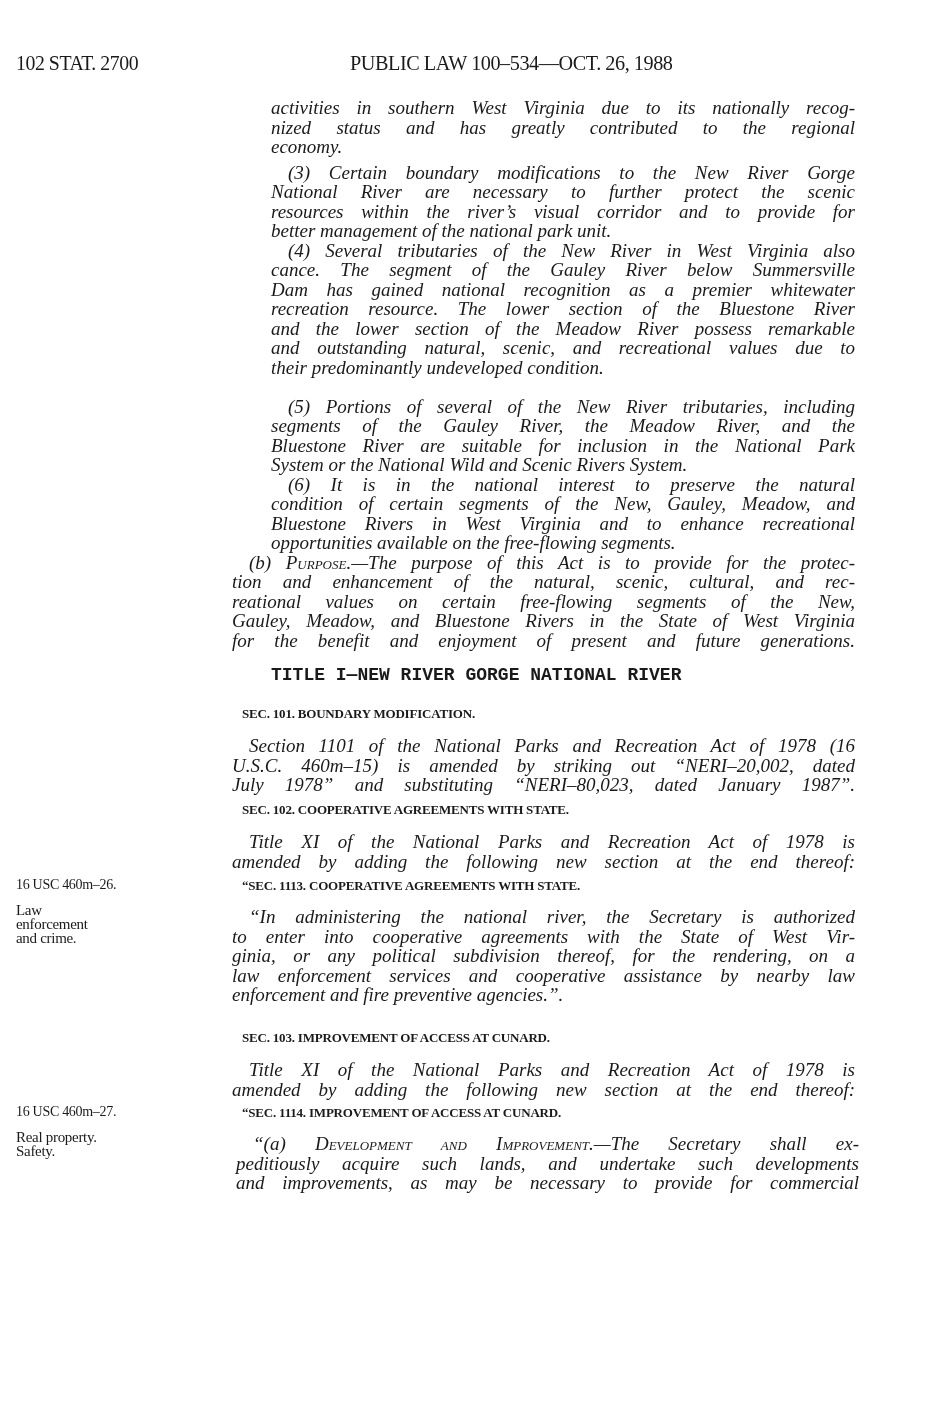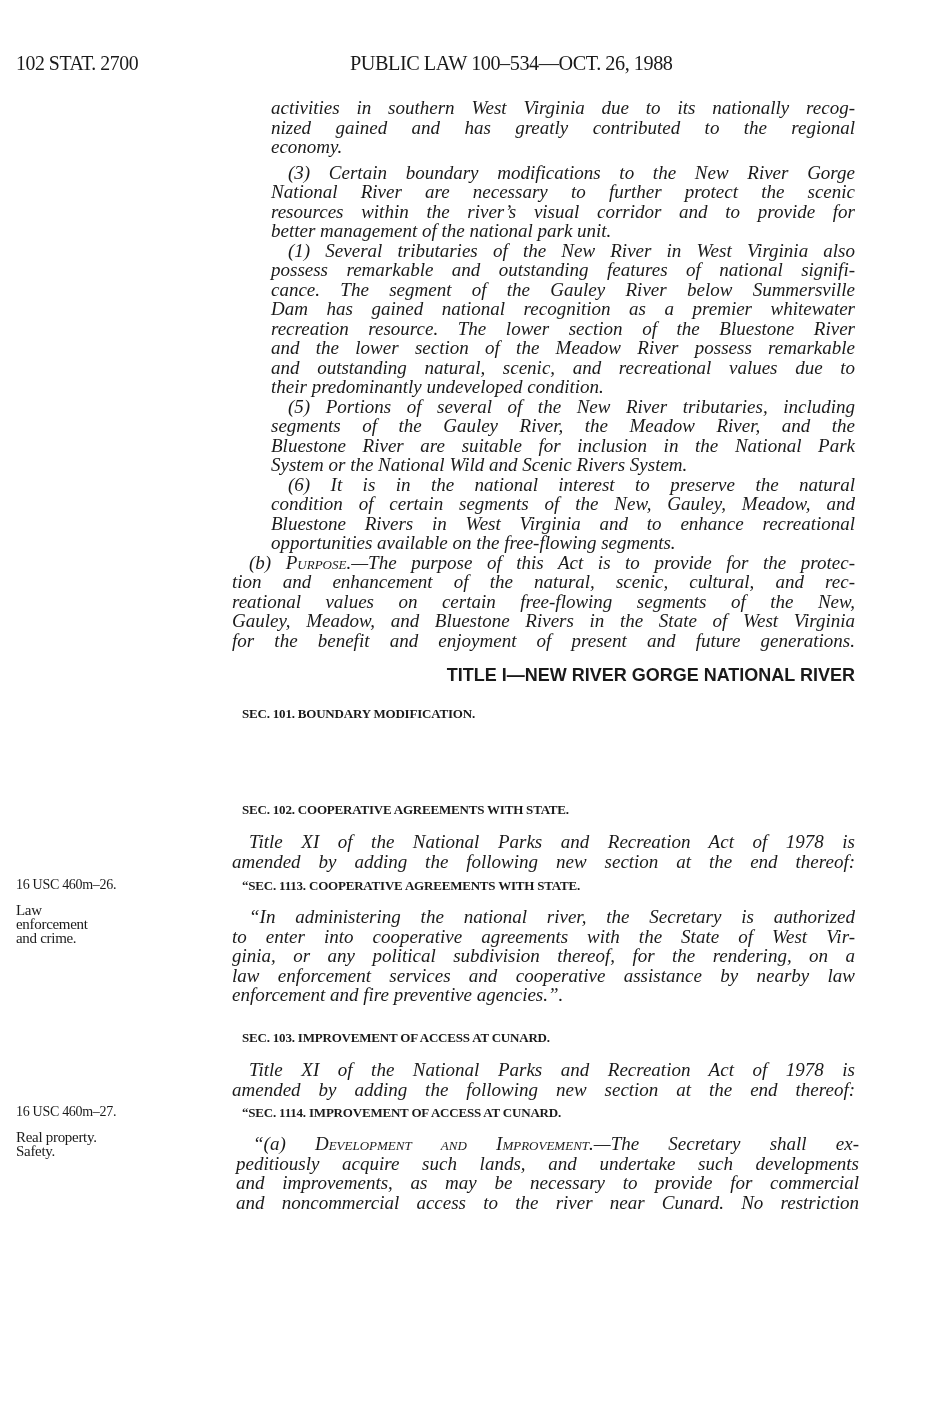--- a/index.html
+++ b/index.html
@@ -5,49 +5,48 @@
   html, body { margin: 0; padding: 0; background: #ffffff; }
   body { width: 950px; height: 1415px; position: relative; overflow: hidden; color: #1a1a1a; }
   .page { position: absolute; left: 0; top: 0; width: 950px; height: 1160px; }
   .hdr-left { position: absolute; left: 16px; top: 50px; font-family: "Liberation Serif", serif; font-size: 22px; letter-spacing: -0.5px; transform: scaleX(0.9); transform-origin: left; }
   .hdr-center { position: absolute; left: 350px; top: 50px; font-family: "Liberation Serif", serif; font-size: 22px; letter-spacing: -0.5px; transform: scaleX(0.92); transform-origin: left; }
   .col { position: absolute; left: 271px; width: 584px; }
   .ln { font-family: "Liberation Serif", serif; font-size: 19px; line-height: 19.5px; height: 19.5px; white-space: nowrap; text-align: justify; text-align-last: justify; overflow: visible; font-style: italic; }
   .ln.last { text-align-last: left; }
   .ln.ind { text-indent: 17px; margin-top: 6px; }
   .sc { font-variant: small-caps; }
-  .title { position: absolute; left: 271px; width: 584px; top: 665px; text-align: right; font-family: Liberation Sans, sans-serif; font-weight: bold; font-size: 18px; }
+  .title { position: absolute; left: 271px; width: 584px; top: 665px; text-align: left; font-family: Liberation Mono, monospace; font-weight: bold; font-size: 18px; }
   .sec { position: absolute; left: 242px; font-family: "Liberation Serif", serif; font-weight: bold; font-size: 13px; letter-spacing: -0.2px; }
   .margin { position: absolute; left: 16px; font-family: "Liberation Serif", serif; font-size: 15px; line-height: 14px; letter-spacing: -0.3px; }
   .margin.usc { font-size: 14px; }
 </style>
 </head>
 <body>
 
 <div class="page">
 
   <div class="hdr-left">102 STAT. 2700</div>
   <div class="hdr-center">PUBLIC LAW 100–534—OCT. 26, 1988</div>
 
   <div class="col" style="top:98px">
     <div class="ln">activities in southern West Virginia due to its nationally recog-</div>
-    <div class="ln">nized gained and has greatly contributed to the regional</div>
+    <div class="ln">nized status and has greatly contributed to the regional</div>
     <div class="ln last">economy.</div>
   </div>
 
   <div class="col" style="top:156.5px">
     <div class="ln ind">(3) Certain boundary modifications to the New River Gorge</div>
     <div class="ln">National River are necessary to further protect the scenic</div>
     <div class="ln">resources within the river’s visual corridor and to provide for</div>
     <div class="ln last">better management of the national park unit.</div>
   </div>
 
   <div class="col" style="top:234.5px">
-    <div class="ln ind">(1) Several tributaries of the New River in West Virginia also</div>
-    <div class="ln">possess remarkable and outstanding features of national signifi-</div>
+    <div class="ln ind">(4) Several tributaries of the New River in West Virginia also</div>
     <div class="ln">cance. The segment of the Gauley River below Summersville</div>
     <div class="ln">Dam has gained national recognition as a premier whitewater</div>
     <div class="ln">recreation resource. The lower section of the Bluestone River</div>
     <div class="ln">and the lower section of the Meadow River possess remarkable</div>
     <div class="ln">and outstanding natural, scenic, and recreational values due to</div>
     <div class="ln last">their predominantly undeveloped condition.</div>
   </div>
 
   <div class="col" style="top:390.5px">
     <div class="ln ind">(5) Portions of several of the New River tributaries, including</div>
@@ -67,20 +66,25 @@
     <div class="ln ind"><span>(b) </span><span class="sc">Purpose</span><span>.—The purpose of this Act is to provide for the protec-</span></div>
     <div class="ln">tion and enhancement of the natural, scenic, cultural, and rec-</div>
     <div class="ln">reational values on certain free-flowing segments of the New,</div>
     <div class="ln">Gauley, Meadow, and Bluestone Rivers in the State of West Virginia</div>
     <div class="ln">for the benefit and enjoyment of present and future generations.</div>
   </div>
 
   <div class="title">TITLE I—NEW RIVER GORGE NATIONAL RIVER</div>
 
   <div class="sec" style="top:706px">SEC. 101. BOUNDARY MODIFICATION.</div>
+  <div class="col" style="top:730px; left:232px; width:623px">
+    <div class="ln ind">Section 1101 of the National Parks and Recreation Act of 1978 (16</div>
+    <div class="ln">U.S.C. 460m–15) is amended by striking out “NERI–20,002, dated</div>
+    <div class="ln">July 1978” and substituting “NERI–80,023, dated January 1987”.</div>
+  </div>
 
   <div class="sec" style="top:802px">SEC. 102. COOPERATIVE AGREEMENTS WITH STATE.</div>
   <div class="col" style="top:826px; left:232px; width:623px">
     <div class="ln ind">Title XI of the National Parks and Recreation Act of 1978 is</div>
     <div class="ln">amended by adding the following new section at the end thereof:</div>
   </div>
 
   <div class="margin usc" style="top:878px">16 USC 460m–26.</div>
   <div class="sec" style="top:878px">“SEC. 1113. COOPERATIVE AGREEMENTS WITH STATE.</div>
   <div class="margin" style="top:903px">
@@ -105,16 +109,15 @@
   <div class="margin usc" style="top:1105px">16 USC 460m–27.</div>
   <div class="sec" style="top:1105px">“SEC. 1114. IMPROVEMENT OF ACCESS AT CUNARD.</div>
   <div class="margin" style="top:1130px">
     <div>Real property.</div>
     <div>Safety.</div>
   </div>
   <div class="col" style="top:1128px; left:236px; width:623px">
     <div class="ln ind"><span>“(a) </span><span class="sc">Development and Improvement</span><span>.—The Secretary shall ex-</span></div>
     <div class="ln">peditiously acquire such lands, and undertake such developments</div>
     <div class="ln">and improvements, as may be necessary to provide for commercial</div>
-    <div class="ln">and noncommercial access to the river near Cunard. No restriction</div>
   </div>
 
 </div>
 
 </body></html>

